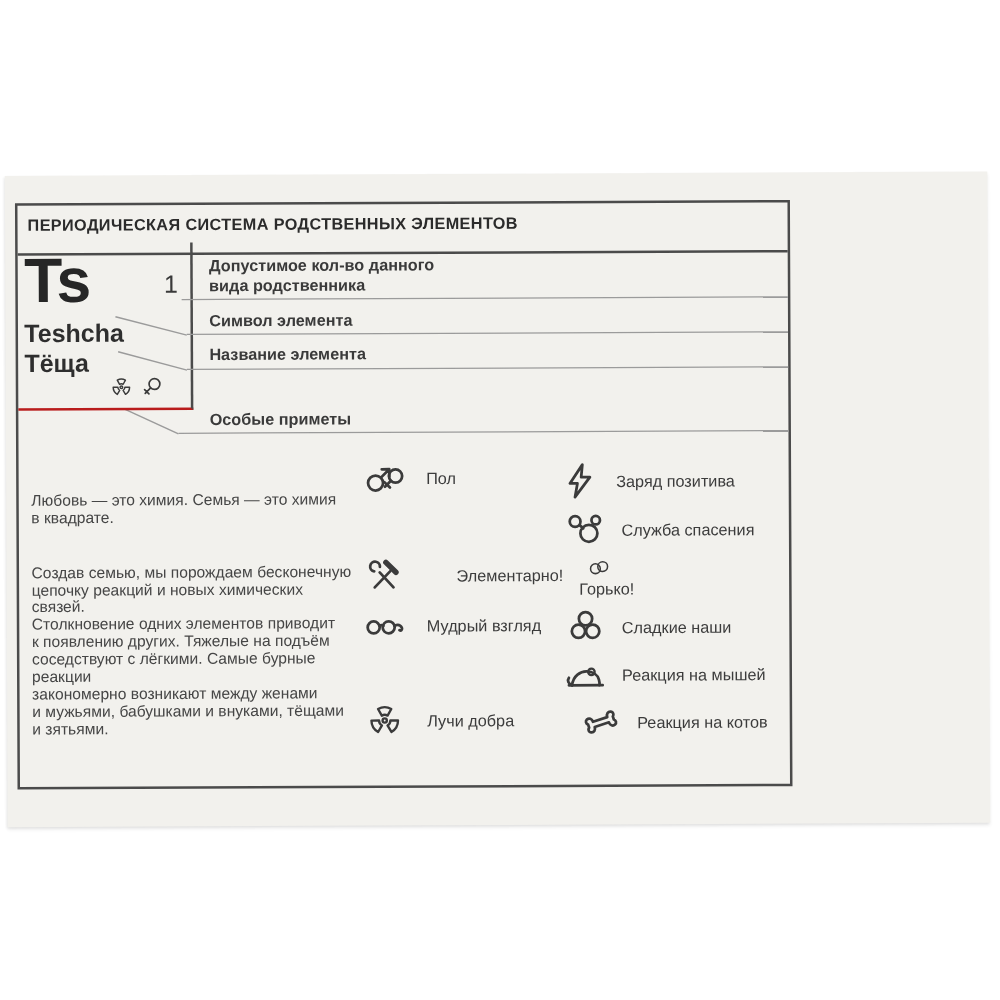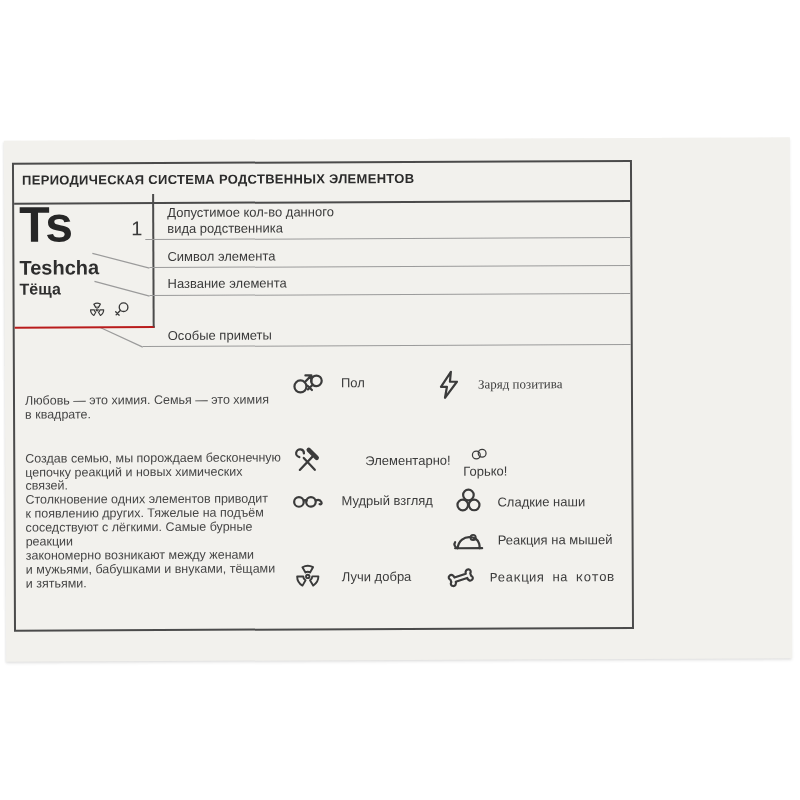--- a/index.html
+++ b/index.html
@@ -26,23 +26,23 @@
     white-space:nowrap;
   }
   .cell{
     position:absolute;left:0;top:30px;width:140px;height:134px;
     border-right:2px solid #4b4b4b;border-bottom:2px solid #b91c1c;
     box-sizing:border-box;
   }
   .cell .sym{position:absolute;left:5px;top:5px;font-size:50px;line-height:50px;font-weight:bold;color:#262626;letter-spacing:-1px;}
   .cell .cnt{position:absolute;left:117px;top:23px;font-size:20px;color:#3a3a3a;}
   .cell .lat{position:absolute;left:5px;top:62px;font-size:20px;font-weight:bold;color:#2e2e2e;}
-  .cell .cyr{position:absolute;left:5px;top:86px;font-size:16px;font-weight:bold;color:#2e2e2e;}
+  .cell .cyr{position:absolute;left:5px;top:86px;font-size:20px;font-weight:bold;color:#2e2e2e;}
   .cell .cicons{position:absolute;left:72px;top:105px;display:flex;gap:3px;}
-  .callout{position:absolute;left:153px;font-size:13px;line-height:16px;color:#3a3a3a;white-space:pre-line;}
+  .callout{position:absolute;left:153px;font-size:13px;line-height:16px;color:#3a3a3a;white-space:pre-line;font-weight:bold;}
   .uline{position:absolute;height:0;border-bottom:1.2px solid #9b9b9b;}
   .lines-svg{position:absolute;left:0;top:0;width:616px;height:465px;}
   .intro{
     position:absolute;left:20px;top:240px;width:256px;
     font-size:12.5px;line-height:13.9px;color:#464646;white-space:pre-line;
   }
   .intro p{margin:0;}
   .intro .gap1{margin-top:16px;}
   .intro .gap2{margin-top:25px;}
   .leg{position:absolute;display:flex;align-items:center;height:34px;}
@@ -151,25 +151,34 @@
     </svg>
     <span class="lab">Мудрый взгляд</span>
   </div>
   <div class="leg colA" style="left:285px;top:420px;">
     <svg width="34" height="34" viewBox="0 0 34 34">
         <use href="#def-radiation"></use>
       </svg>
     <span class="lab">Лучи добра</span>
   </div>
 
-  <div class="leg colB" style="left:427px;top:229px;font-family:Liberation Serif, serif;">
+  <div class="leg colB" style="left:442px;top:229px;">
     <svg width="34" height="34" viewBox="0 0 34 34">
       <path class="ic" d="M19,4 L9,19 L15,19 L13,30 L25,14 L18,14 Z"></path>
     </svg>
     <span class="lab">Заряд позитива</span>
+  </div>
+  <div class="leg colB" style="left:446px;top:268px;">
+    <svg width="34" height="34" viewBox="0 0 34 34">
+      <circle class="ic" cx="9" cy="10.5" r="4.3"></circle>
+      <circle class="ic" cx="25.5" cy="9.5" r="3.4"></circle>
+      <circle class="ic" cx="20" cy="20" r="6.8"></circle>
+      <path class="ic" d="M12.6,13.4 L15.5,16"></path>
+    </svg>
+    <span class="lab">Служба спасения</span>
   </div>
   <div class="leg colB" style="left:446px;top:306px;flex-direction:column;">
     <svg width="34" height="34" viewBox="0 0 34 34">
       <circle class="ic" cx="11.8" cy="18.5" r="7"></circle>
       <circle class="ic" cx="22.2" cy="15.5" r="7"></circle>
     </svg>
     <span class="lab">Горько!</span>
   </div>
   <div class="leg colB" style="left:446px;top:346px;">
     <svg width="34" height="34" viewBox="0 0 34 34">
@@ -181,21 +190,21 @@
   </div>
   <div class="leg colB" style="left:446px;top:384px;">
     <svg width="34" height="34" viewBox="0 0 34 34">
       <path class="ic" d="M3.5,25.5 L30.5,25.5"></path>
       <path class="ic" d="M6,25.5 C7,17.5 13,14.5 17.5,14.5 C23,14.5 26.5,17.5 27.5,21 C28.2,23.3 28,24.6 27.8,25.5"></path>
       <circle class="icf" cx="21.5" cy="14.8" r="2.6"></circle>
       <path class="ic" d="M6,25.5 C3,24.5 2,21.5 3.5,19.5"></path>
     </svg>
     <span class="lab">Реакция на мышей</span>
   </div>
-  <div class="leg colB" style="left:438px;top:422px;font-family:Liberation Mono, monospace;">
+  <div class="leg colB" style="left:458px;top:422px;">
     <svg width="34" height="34" viewBox="0 0 34 34">
       <g transform="rotate(-18 17 17)">
         <path class="ic" d="M11,14.8 C11,12.2 9,10.6 6.9,11.6 C5.2,12.4 5.1,14.6 6.6,15.7 L6.6,18.3 C5.1,19.4 5.2,21.6 6.9,22.4 C9,23.4 11,21.8 11,19.2 L23,19.2 C23,21.8 25,23.4 27.1,22.4 C28.8,21.6 28.9,19.4 27.4,18.3 L27.4,15.7 C28.9,14.6 28.8,12.4 27.1,11.6 C25,10.6 23,12.2 23,14.8 Z"></path>
       </g>
     </svg>
     <span class="lab">Реакция на котов</span>
   </div>
 
 </div>
 

